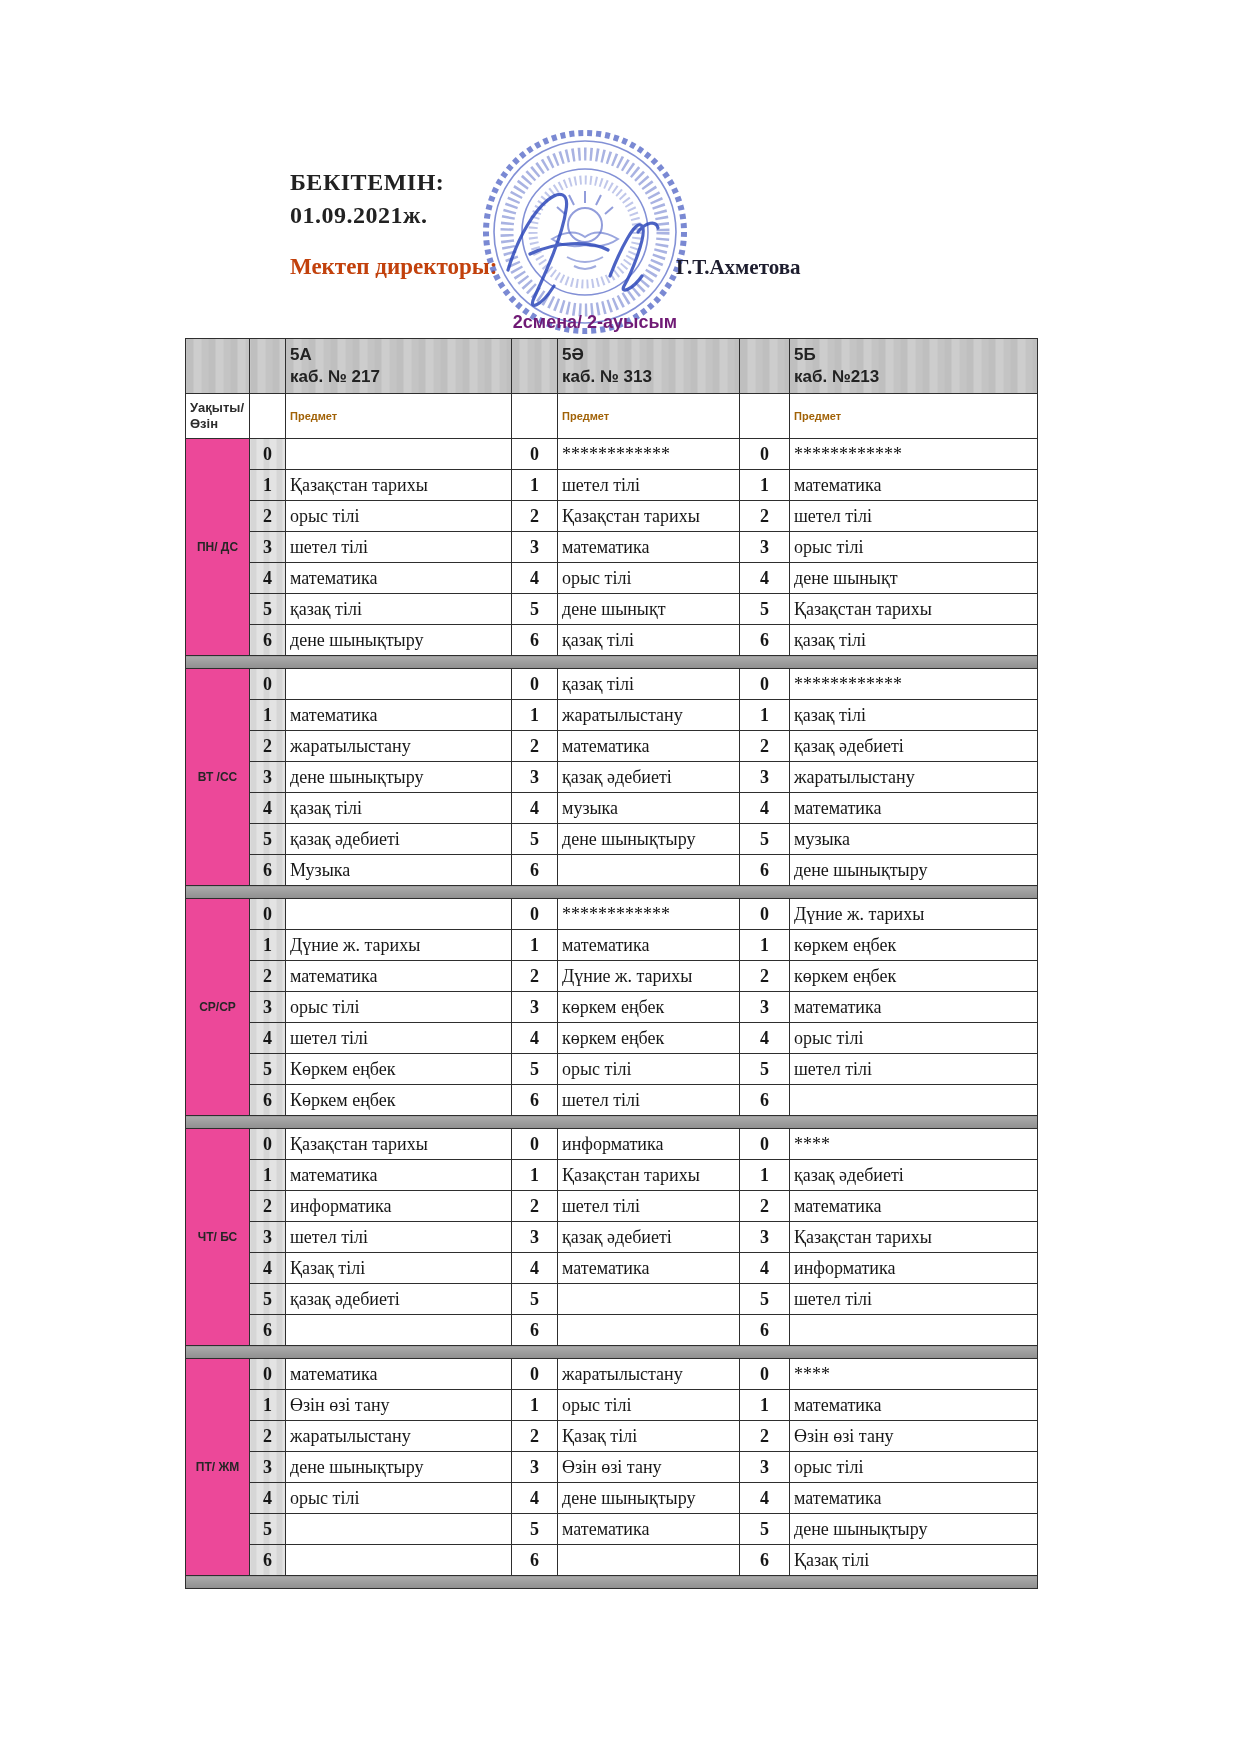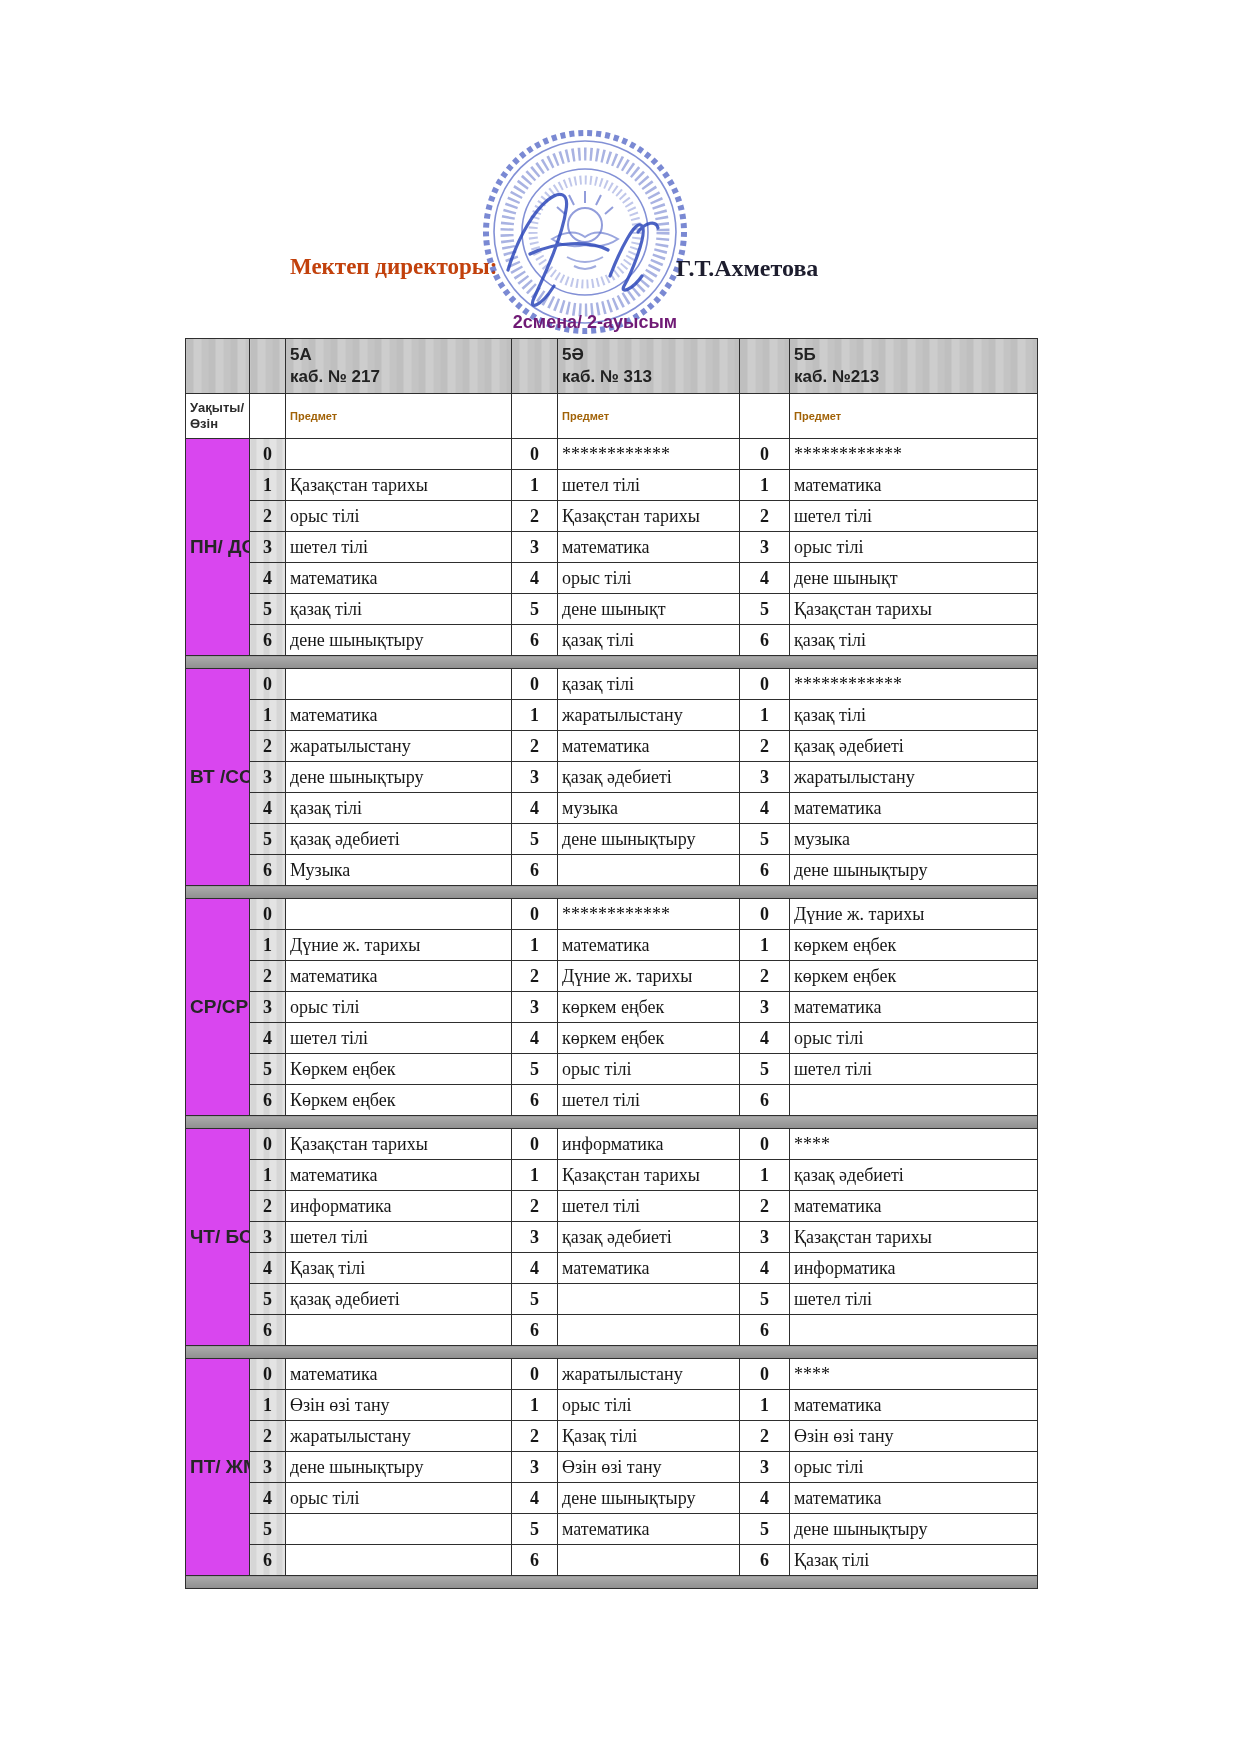--- a/index.html
+++ b/index.html
@@ -3,52 +3,56 @@
 <meta charset="utf-8">
 <style>
   html,body{margin:0;padding:0;background:#ffffff;}
   .page{position:relative;width:1240px;height:1754px;background:#ffffff;overflow:hidden;
         font-family:"Liberation Serif", serif;color:#1b1b1b;}
 
   
   .approve-block{position:absolute;left:290px;top:166px;font-weight:bold;font-size:24px;
                  line-height:33px;letter-spacing:.5px;color:#222;}
   .director-label{position:absolute;left:290px;top:254px;font-weight:bold;font-size:23px;color:#c2410c;}
-  .director-name{position:absolute;left:676px;top:255px;font-weight:bold;font-size:24px;color:#1d1d2e;}
+  .director-name{position:absolute;left:676px;top:255px;font-weight:bold;font-size:21px;color:#1d1d2e;}
   .shift-title{position:absolute;left:430px;top:312px;width:330px;text-align:center;
                font-family:"Liberation Sans",sans-serif;font-weight:bold;font-size:18px;color:#701a75;}
 
   .stamp{position:absolute;left:482px;top:129px;width:206px;height:206px;opacity:.82;}
   .signature{position:absolute;left:470px;top:158px;width:230px;height:165px;opacity:.9;}
 
   
   table.sched{position:absolute;left:185px;top:338px;width:852px;border-collapse:collapse;
               table-layout:fixed;font-family:"Liberation Serif",serif;}
   table.sched td{border:1px solid #2e2e2e;padding:0 4px;overflow:hidden;white-space:nowrap;}
 
   tr.class-hdr td{height:54px;background:repeating-linear-gradient(90deg,#bfbfbf 0 7px,#cdcdcd 7px 15px,#c4c4c4 15px 22px);
                   font-family:"Liberation Sans",sans-serif;font-weight:bold;
                   font-size:17px;line-height:22px;color:#222;}
   tr.sub-hdr td{height:44px;background:#fff;text-align:left;}
   .time-hdr{font-family:"Liberation Sans",sans-serif;font-weight:600;font-size:13px;line-height:16px;color:#2c2c2c;}
   .predmet{font-family:"Liberation Sans",sans-serif;font-weight:bold;font-size:11px;color:#a16207;}
   td.shaded{background:repeating-linear-gradient(90deg,#d6d6d6 0 6px,#e3e3e3 6px 13px);}
 
   tr.data-row td{height:30px;}
-  td.day-cell{font-family:"Liberation Sans",sans-serif;font-weight:bold;font-size:19px;
-              text-align:center;vertical-align:middle;white-space:pre-line;background:#d946ef;color:#262626;}
+  td.day-cell{font-family:"Liberation Sans",sans-serif;font-weight:bold;font-size:12px;
+              text-align:center;vertical-align:middle;white-space:pre-line;background:#ec4899;color:#262626;}
   td.num-cell{font-weight:bold;font-size:18px;text-align:center;color:#161616;}
   td.subj-cell{font-size:18px;padding-left:9px;color:#161616;}
   tr.sep-row td{height:12px;background:linear-gradient(#ababab,#8f8f8f);border:1px solid #2e2e2e;padding:0;}
 </style>
 </head>
 <body>
 
 <div class="page">
 
+  <div class="approve-block">
+    <div>БЕКІТЕМІН:</div>
+    <div>01.09.2021ж.</div>
+  </div>
 
   <div class="director-label">Мектеп директоры:</div>
 
   <svg class="stamp" viewBox="0 0 206 206">
     <g fill="none" stroke="#4156c0">
       <circle cx="103" cy="103" r="99" stroke-width="6" stroke-dasharray="5 4" opacity="0.85"></circle>
       <circle cx="103" cy="103" r="91" stroke-width="1.6" opacity="0.8"></circle>
       <circle cx="103" cy="103" r="78" stroke-width="13" stroke-dasharray="2.5 3.5" opacity="0.55"></circle>
       <circle cx="103" cy="103" r="63" stroke-width="1.6" opacity="0.8"></circle>
       <circle cx="103" cy="103" r="52" stroke-width="9" stroke-dasharray="2 3.2" opacity="0.4"></circle>

